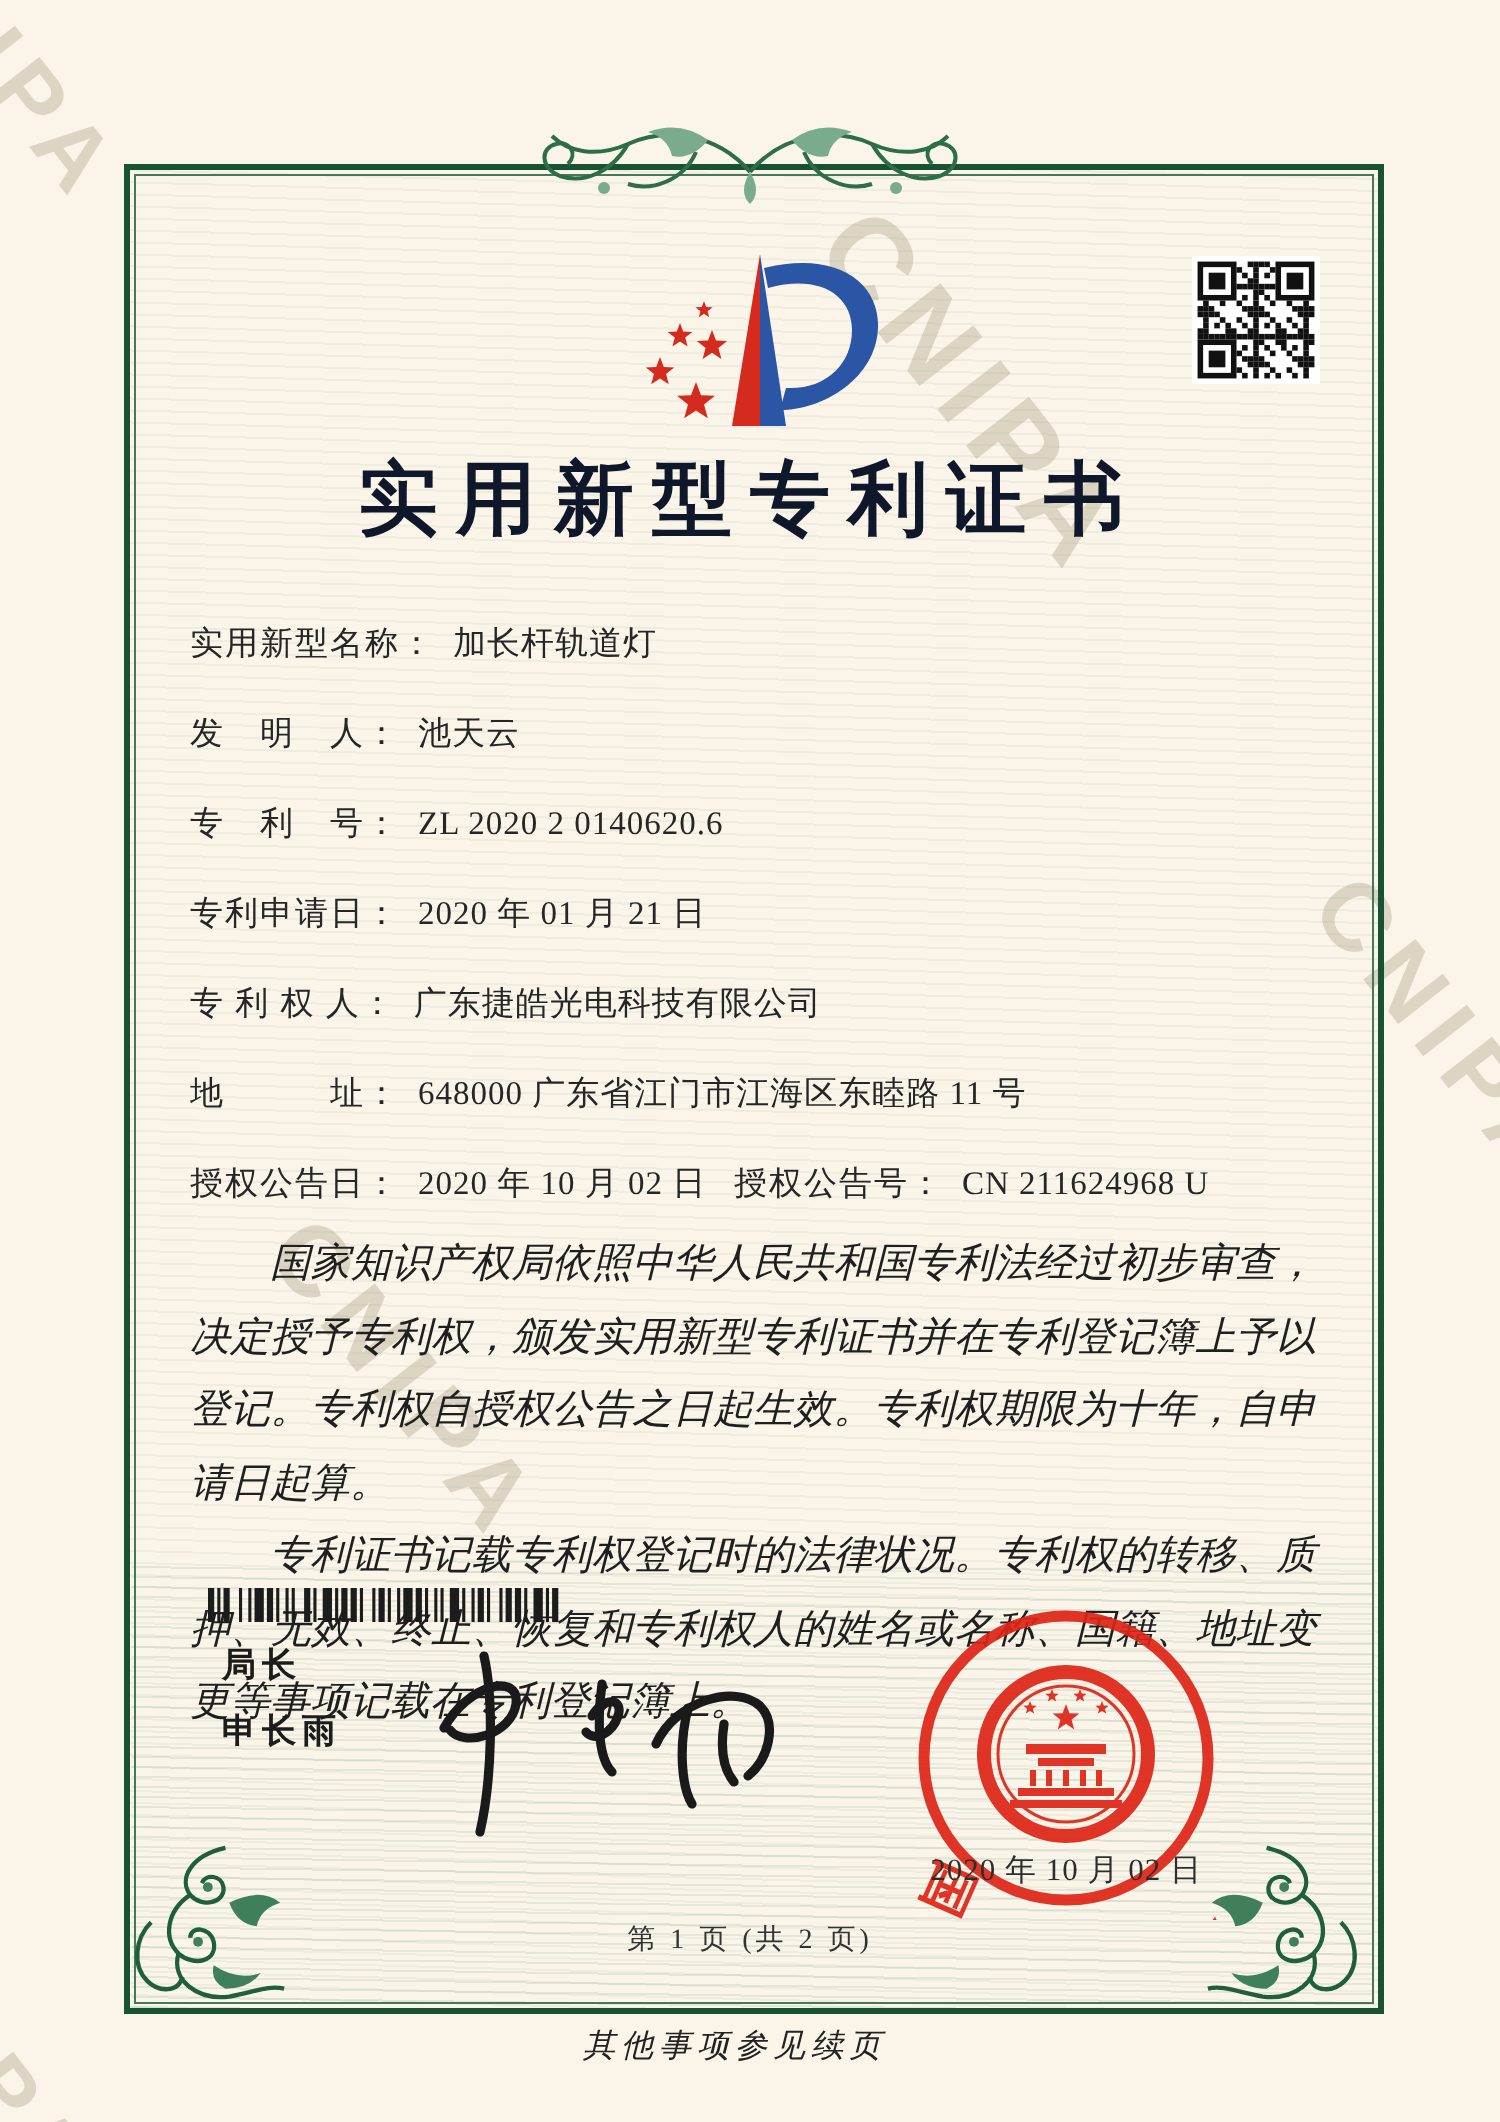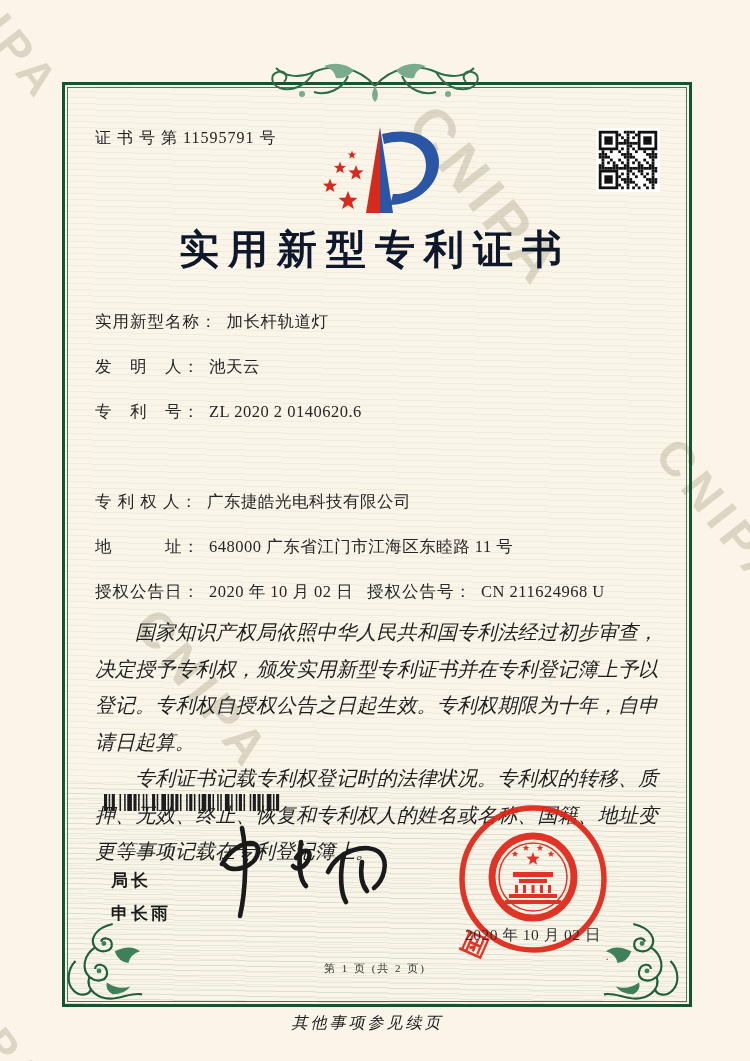--- a/index.html
+++ b/index.html
@@ -58,29 +58,29 @@
   
   .body-text{
     position:absolute; left:95px; top:614px; width:563px;
     font-size:20px; line-height:36.5px; text-align:justify; color:#1f1f1f;
     font-style:italic;
   }
   .body-text p{margin:0; text-indent:2em;}
   
   .barcode{position:absolute; left:104px; top:794px; width:198px; height:17px;}
   .signer{
-    position:absolute; left:111px; top:864px; line-height:33px; font-size:17px;
+    position:absolute; left:111px; top:816px; line-height:33px; font-size:17px;
     font-family:"Liberation Sans","DejaVu Sans",sans-serif; font-weight:600;
     letter-spacing:3px; color:#1c1c1c;
   }
   .signature{position:absolute; left:196px; top:820px; width:210px; height:108px;}
   .seal{position:absolute; left:452px; top:798px; width:162px; height:162px; opacity:0.92;}
   .page-info{
     position:absolute; left:0; top:961px; width:100%; text-align:center;
-    font-size:11px; letter-spacing:2px; color:#333;
+    font-size:14px; letter-spacing:2px; color:#333;
   }
   .footer-note{
     position:absolute; left:0; top:1013px; width:100%; text-align:center;
     padding-right:15px; box-sizing:border-box;
     font-size:16px; font-style:italic; letter-spacing:3px; color:#222;
   }
 </style>
 </head>
 <body>
 
@@ -138,21 +138,20 @@
       <path d="M20,40 C12,48 10,62 18,70 C24,76 34,76 36,68"></path>
     </g>
     <g fill="#3f7f59" stroke="none">
       <path d="M60,30 q16,-8 26,0 q-10,3 -12,12 q-10,-1 -14,-12 Z"></path>
       <path d="M52,62 q12,8 24,4 q-6,8 -18,8 q-8,-4 -6,-12 Z"></path>
       <circle cx="49" cy="22" r="2.5"></circle>
         <circle cx="44" cy="50" r="2.5"></circle>
     </g>
   </svg>
 
-  <div class="cert-no">证 书 号 第 11595791 号</div>
 
   <svg class="qr" id="qr-svg" viewBox="0 0 69 69">
       <rect x="0" y="0" width="69" height="69" fill="#fff"></rect>
       <rect x="3" y="27" width="3" height="3" fill="#111"></rect>
       <rect x="3" y="30" width="3" height="3" fill="#111"></rect>
       <rect x="3" y="39" width="3" height="3" fill="#111"></rect>
       <rect x="3" y="42" width="3" height="3" fill="#111"></rect>
       <rect x="6" y="24" width="3" height="3" fill="#111"></rect>
       <rect x="6" y="27" width="3" height="3" fill="#111"></rect>
       <rect x="6" y="30" width="3" height="3" fill="#111"></rect>
@@ -320,20 +319,23 @@
 
   <div class="row" style="top:356px">
     <span class="lbl">发　明　人：</span><span class="val">池天云</span>
   </div>
   <div class="row" style="top:311px">
     <span class="lbl">实用新型名称：</span><span class="val">加长杆轨道灯</span>
   </div>
   <div class="row" style="top:401px">
     <span class="lbl">专　利　号：</span><span class="val">ZL 2020 2 0140620.6</span>
   </div>
+  <div class="row" style="top:446px">
+    <span class="lbl">专利申请日：</span><span class="val">2020 年 01 月 21 日</span>
+  </div>
   <div class="row" style="top:491px">
     <span class="lbl">专 利 权 人：</span><span class="val">广东捷皓光电科技有限公司</span>
   </div>
   <div class="row" style="top:536px">
     <span class="lbl">地　　　址：</span><span class="val">648000 广东省江门市江海区东睦路 11 号</span>
   </div>
   <div class="row" style="top:581px">
     <span class="lbl">授权公告日：</span><span class="val">2020 年 10 月 02 日</span>
     <span class="grant-no-pair">
       <span class="lbl">授权公告号：</span><span class="val">CN 211624968 U</span>

